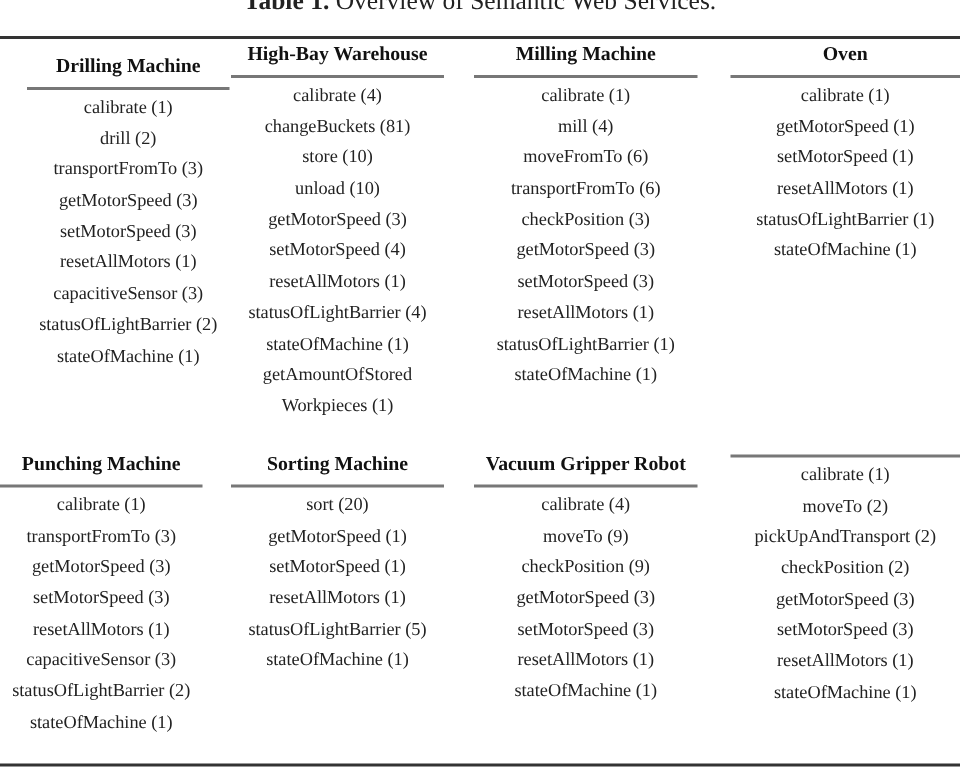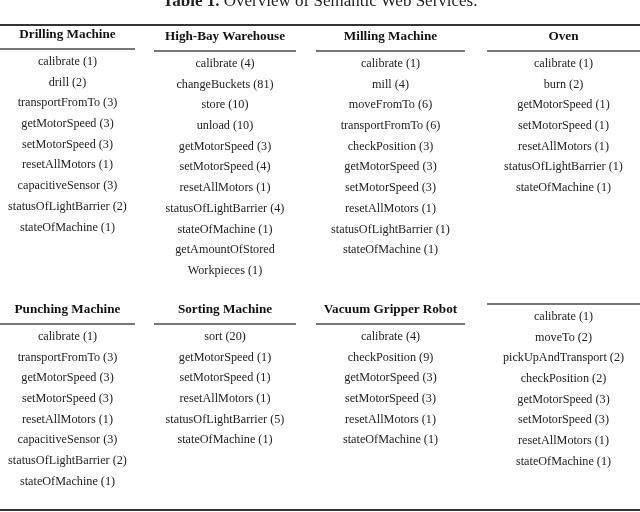--- a/index.html
+++ b/index.html
@@ -69,21 +69,21 @@
   }
 </style>
 </head>
 <body>
 
 <div class="caption"><b>Table 1.</b><span> Overview of Semantic Web Services.</span></div>
 
 <div class="rule-top" style="top:24px;"></div>
 
 <div id="block-0" class="block" style="top:24px;">
-    <div class="col" style="left: 0px; width: 135px; top: 0;">
+    <div class="col" style="left: 0px; width: 135px; top: 10px; padding-left: 18px;">
       <div class="col-header">Drilling Machine</div>
       <div class="col-rule"></div>
       <div class="col-items">
         <div class="col-item">calibrate (1)</div>
         <div class="col-item">drill (2)</div>
         <div class="col-item">transportFromTo (3)</div>
         <div class="col-item">getMotorSpeed (3)</div>
         <div class="col-item">setMotorSpeed (3)</div>
         <div class="col-item">resetAllMotors (1)</div>
         <div class="col-item">capacitiveSensor (3)</div>
@@ -122,21 +122,20 @@
         <div class="col-item">resetAllMotors (1)</div>
         <div class="col-item">statusOfLightBarrier (1)</div>
         <div class="col-item">stateOfMachine (1)</div>
       </div>
     </div>
     <div class="col" style="left: 487px; width: 153px; top: 2px;">
       <div class="col-header">Oven</div>
       <div class="col-rule"></div>
       <div class="col-items">
         <div class="col-item">calibrate (1)</div>
-        <div class="col-item">burn (2)</div>
         <div class="col-item">getMotorSpeed (1)</div>
         <div class="col-item">setMotorSpeed (1)</div>
         <div class="col-item">resetAllMotors (1)</div>
         <div class="col-item">statusOfLightBarrier (1)</div>
         <div class="col-item">stateOfMachine (1)</div>
       </div>
     </div>
   </div>
 <div id="block-1" class="block" style="top:297px;">
     <div class="col" style="left: 0px; width: 135px; top: 2px;">
@@ -163,20 +162,21 @@
         <div class="col-item">resetAllMotors (1)</div>
         <div class="col-item">statusOfLightBarrier (5)</div>
         <div class="col-item">stateOfMachine (1)</div>
       </div>
     </div>
     <div class="col" style="left: 316px; width: 149px; top: 2px;">
       <div class="col-header">Vacuum Gripper Robot</div>
       <div class="col-rule"></div>
       <div class="col-items">
         <div class="col-item">calibrate (4)</div>
+        <div class="col-item">moveTo (9)</div>
         <div class="col-item">checkPosition (9)</div>
         <div class="col-item">getMotorSpeed (3)</div>
         <div class="col-item">setMotorSpeed (3)</div>
         <div class="col-item">resetAllMotors (1)</div>
         <div class="col-item">stateOfMachine (1)</div>
       </div>
     </div>
     <div class="col" style="left: 487px; width: 153px; top: 2px;">
       <div class="col-rule"></div>
       <div class="col-items">

